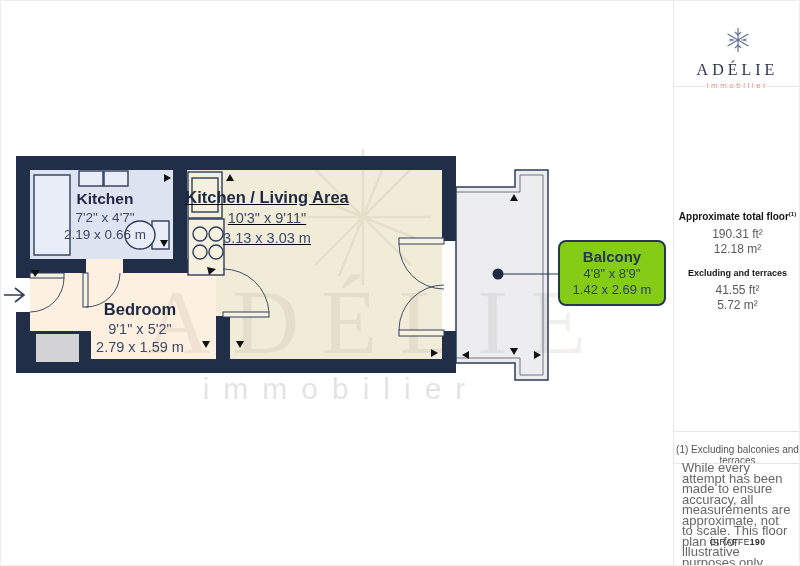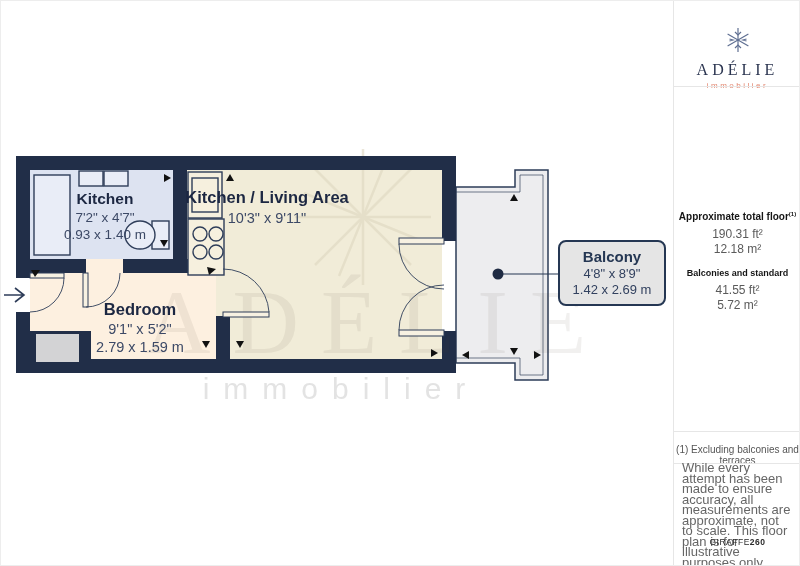--- a/index.html
+++ b/index.html
@@ -11,21 +11,21 @@
   .room-label .rname{font-weight:bold;color:#1c2742;}
   .room-label .rdim{color:#3c4966;}
   .lbl-bathroom .rname{font-size:15.5px;line-height:20px;}
   .lbl-bathroom .rdim{font-size:13.5px;line-height:17px;}
   .lbl-kitchen .rname{font-size:16.5px;line-height:21px;}
   .lbl-kitchen .rdim{font-size:14.5px;line-height:20px;}
   .lbl-bedroom .rname{font-size:16.5px;line-height:21px;text-align:center;}
   .lbl-bedroom .rdim{font-size:14.5px;line-height:18px;}
   
   .callout{position:absolute;left:557px;top:239px;width:104px;height:62px;
-           background:#e5e5e5;border:2px solid #253753;border-radius:8px;
+           background:#84cc16;border:2px solid #253753;border-radius:8px;
            display:flex;flex-direction:column;justify-content:center;align-items:center;
            color:#253753;}
   .callout .rname{font-weight:bold;font-size:15px;line-height:18px;}
   .callout .rdim{font-size:13px;line-height:16px;color:#32415f;}
   
   .panel{position:absolute;left:672px;top:0;width:127px;height:566px;
          border-left:1px solid #e6e6e6;background:#fff;}
   .logo{position:absolute;top:26px;left:0;right:0;text-align:center;}
   .logo .brand{display:block;margin-top:4px;font-family:"Liberation Serif",serif;
                font-size:16px;letter-spacing:4px;color:#2b3550;}
@@ -154,26 +154,27 @@
 
     <g>
       <line x1="499" y1="273" x2="557" y2="273" stroke="#253753" stroke-width="1.2"></line>
       <circle cx="497" cy="273" r="5.5" fill="#1f2b43"></circle>
     </g>
   </svg>
 
   <div class="room-label lbl-bathroom" style="left:104px;top:188px;">
     <div class="rname">Kitchen</div>
     <div class="rdim">7'2" x 4'7"</div>
-    <div class="rdim">0.93 x 1.40 m</div>
-  </div>
-
-  <div class="room-label lbl-kitchen" style="left:266px;top:186px;">
+    <div class="rdim">2.19 x 0.66 m</div>
+  </div>
+
+  <div class="room-label lbl-kitchen" style="left:266px;top:186px;text-decoration:underline;">
     <div class="rname">Kitchen / Living Area</div>
     <div class="rdim">10'3" x 9'11"</div>
+    <div class="rdim">3.13 x 3.03 m</div>
   </div>
 
   <div class="room-label lbl-bedroom" style="left:139px;top:298px;">
     <div class="rname">Bedroom</div>
     <div class="rdim">9'1" x 5'2"</div>
     <div class="rdim">2.79 x 1.59 m</div>
   </div>
 
   <div class="callout">
     <div class="rname">Balcony</div>
@@ -196,31 +197,31 @@
 
     <div class="sep" style="top:85px;"></div>
 
     <div class="areas">
       <div class="hdg">
         <span>Approximate total floor</span><sup>(1)</sup>
       </div>
       <div class="val">190.31 ft²</div>
       <div class="val">12.18 m²</div>
       <div class="gap"></div>
-      <div class="hdg" style="font-size:9px;">Balconies and standard</div>
+      <div class="hdg" style="font-size:9px;">Excluding and terraces</div>
       <div class="val">41.55 ft²</div>
       <div class="val">5.72 m²</div>
     </div>
 
     <div class="sep" style="top:430px;"></div>
     <div class="note">(1) Excluding balconies and terraces</div>
     <div class="sep" style="top:462px;"></div>
 
     <div class="disc">
       <div>While every attempt has been made to ensure accuracy, all measurements are approximate, not to scale. This floor plan is for illustrative purposes only.</div>
     </div>
 
     <div class="brandfoot">
-      <span>GIRAFFE</span><b>260</b>
+      <span>GIRAFFE</span><b>190</b>
     </div>
 
   </div>
 </div>
 
 </body></html>

